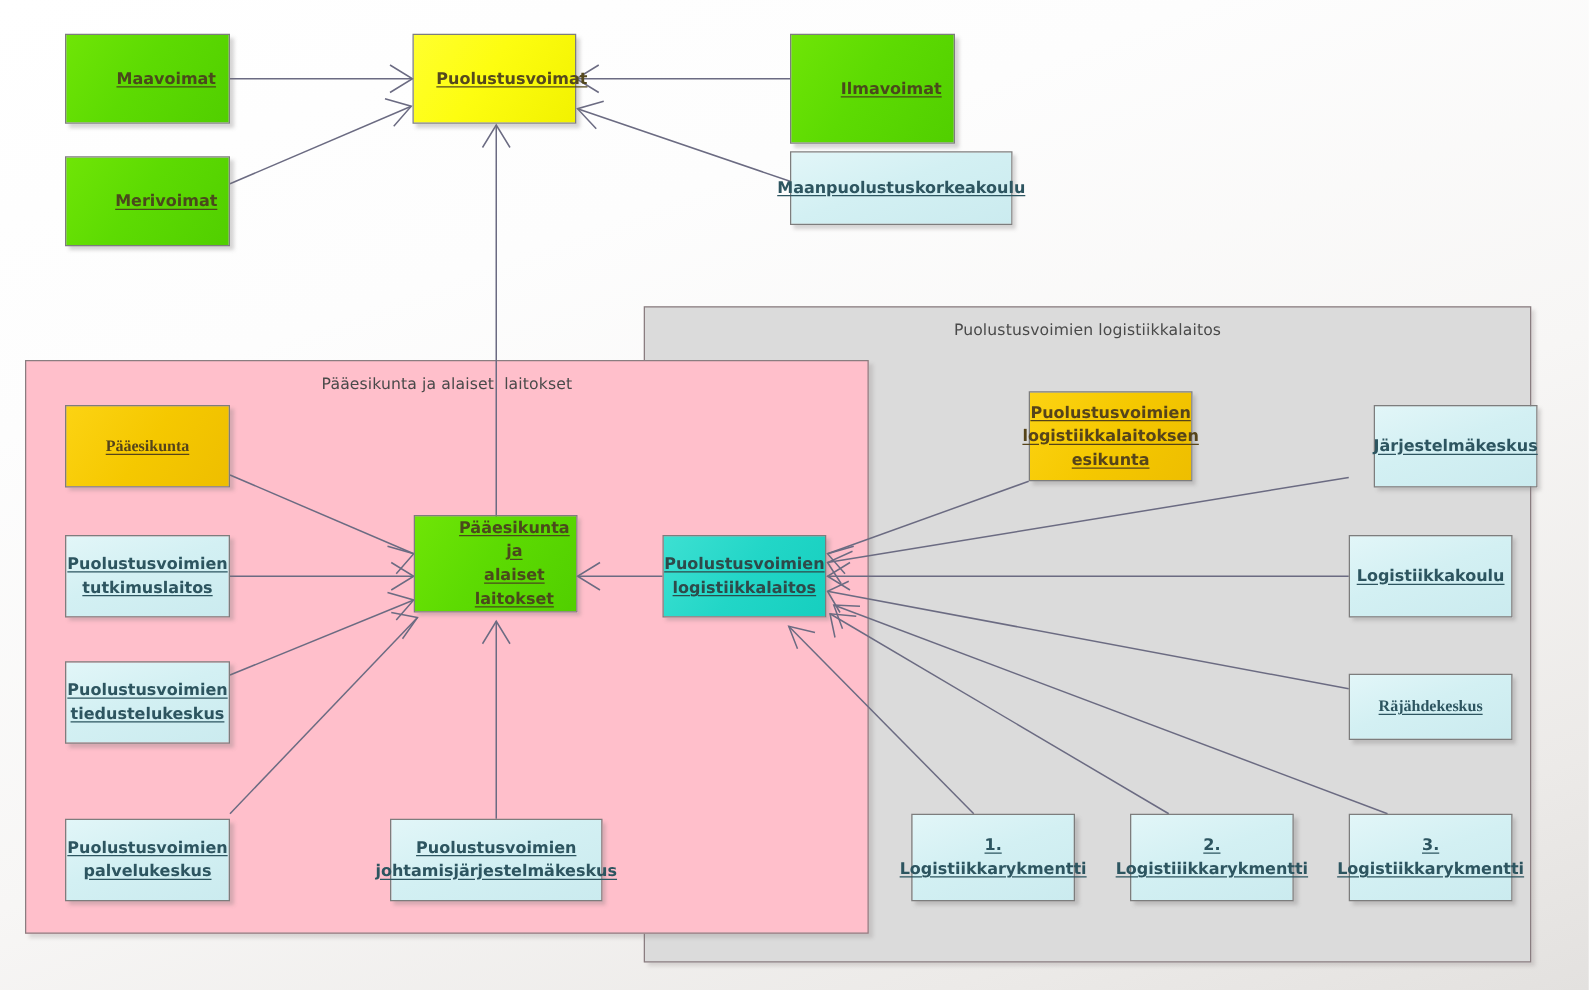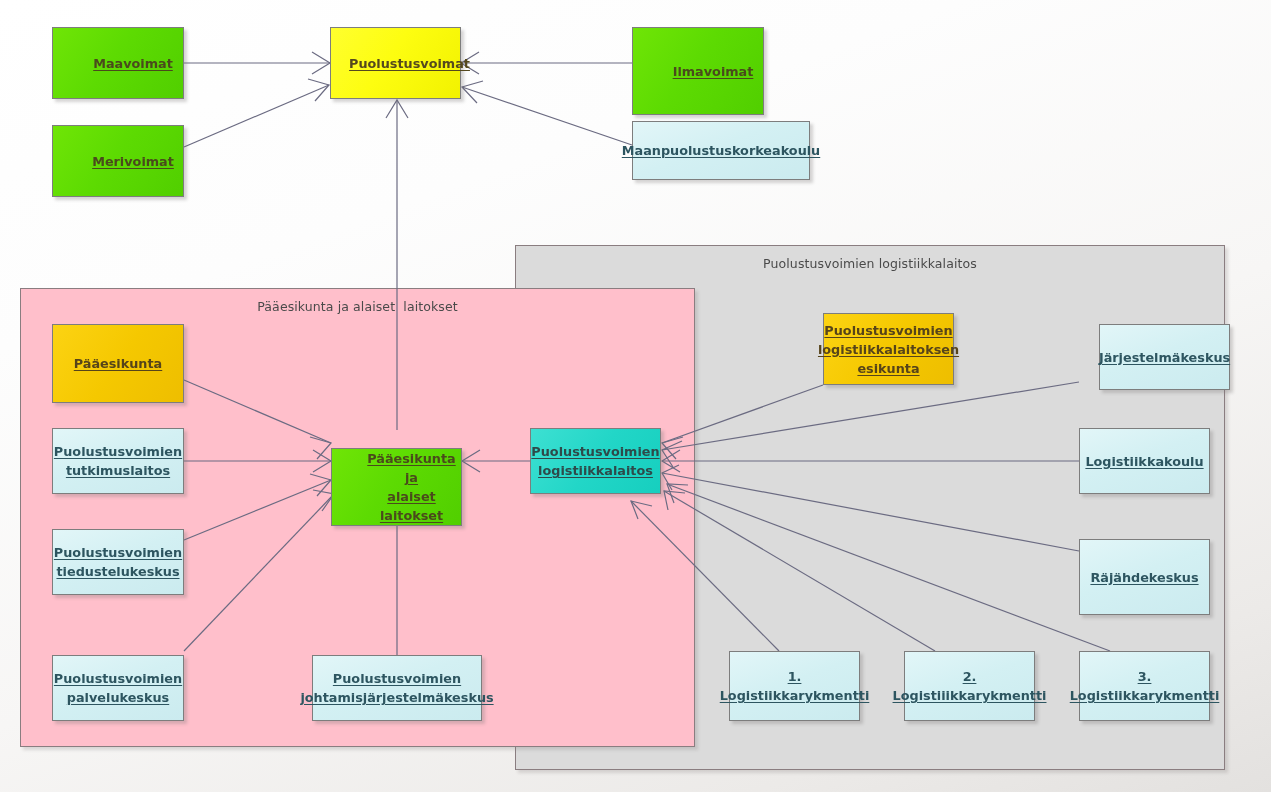--- a/index.html
+++ b/index.html
@@ -206,21 +206,21 @@
   </div>
 
   <div class="node n-green" style="left:632px; top:27px;  width:132px; height:88px;">
     <span class="lbl">Ilmavoimat</span>
   </div>
 
   <div class="node n-ice" style="left:632px; top:121px; width:178px; height:59px;">
     <span class="lbl">Maanpuolustuskorkeakoulu</span>
   </div>
 
-  <div class="node n-gold" style="left:52px;  top:324px; width:132px; height:79px;">
+  <div class="node n-gold" style="left:52px;  top:324px; width:132px; height:66px;font-family:Liberation Serif, serif;">
     <span class="lbl">Pääesikunta</span>
   </div>
 
   <div class="node n-ice" style="left:52px;  top:428px; width:132px; height:66px;">
     <span class="lbl">Puolustusvoimien
 tutkimuslaitos</span>
   </div>
 
   <div class="node n-ice" style="left:52px;  top:529px; width:132px; height:66px;">
     <span class="lbl">Puolustusvoimien
@@ -230,21 +230,21 @@
   <div class="node n-ice" style="left:52px;  top:655px; width:132px; height:66px;">
     <span class="lbl">Puolustusvoimien
 palvelukeskus</span>
   </div>
 
   <div class="node n-ice" style="left:312px; top:655px; width:170px; height:66px;">
     <span class="lbl">Puolustusvoimien
 johtamisjärjestelmäkeskus</span>
   </div>
 
-  <div class="node n-green" style="left:331px; top:448px; width:131px; height:78px;">
+  <div class="node n-green" style="left:331px; top:412px; width:131px; height:78px;">
     <span class="lbl">Pääesikunta ja
 alaiset laitokset</span>
   </div>
 
   <div class="node n-cyan" style="left:530px; top:428px; width:131px; height:66px;">
     <span class="lbl">Puolustusvoimien
 logistiikkalaitos</span>
   </div>
 
   <div class="node n-gold" style="left:823px; top:313px; width:131px; height:72px;">
@@ -254,21 +254,21 @@
   </div>
 
   <div class="node n-ice" style="left:1079px; top:324px; width:131px; height:66px;margin-left:20px;">
     <span class="lbl">Järjestelmäkeskus</span>
   </div>
 
   <div class="node n-ice" style="left:1079px; top:428px; width:131px; height:66px;">
     <span class="lbl">Logistiikkakoulu</span>
   </div>
 
-  <div class="node n-ice" style="left:1079px; top:539px; width:131px; height:76px;">
+  <div class="node n-ice" style="left:1079px; top:539px; width:131px; height:53px;font-family:Liberation Serif, serif;">
     <span class="lbl">Räjähdekeskus</span>
   </div>
 
   <div class="node n-ice" style="left:729px;  top:651px; width:131px; height:70px;">
     <span class="lbl">1.
 Logistiikkarykmentti</span>
   </div>
 
   <div class="node n-ice" style="left:904px;  top:651px; width:131px; height:70px;">
     <span class="lbl">2.

